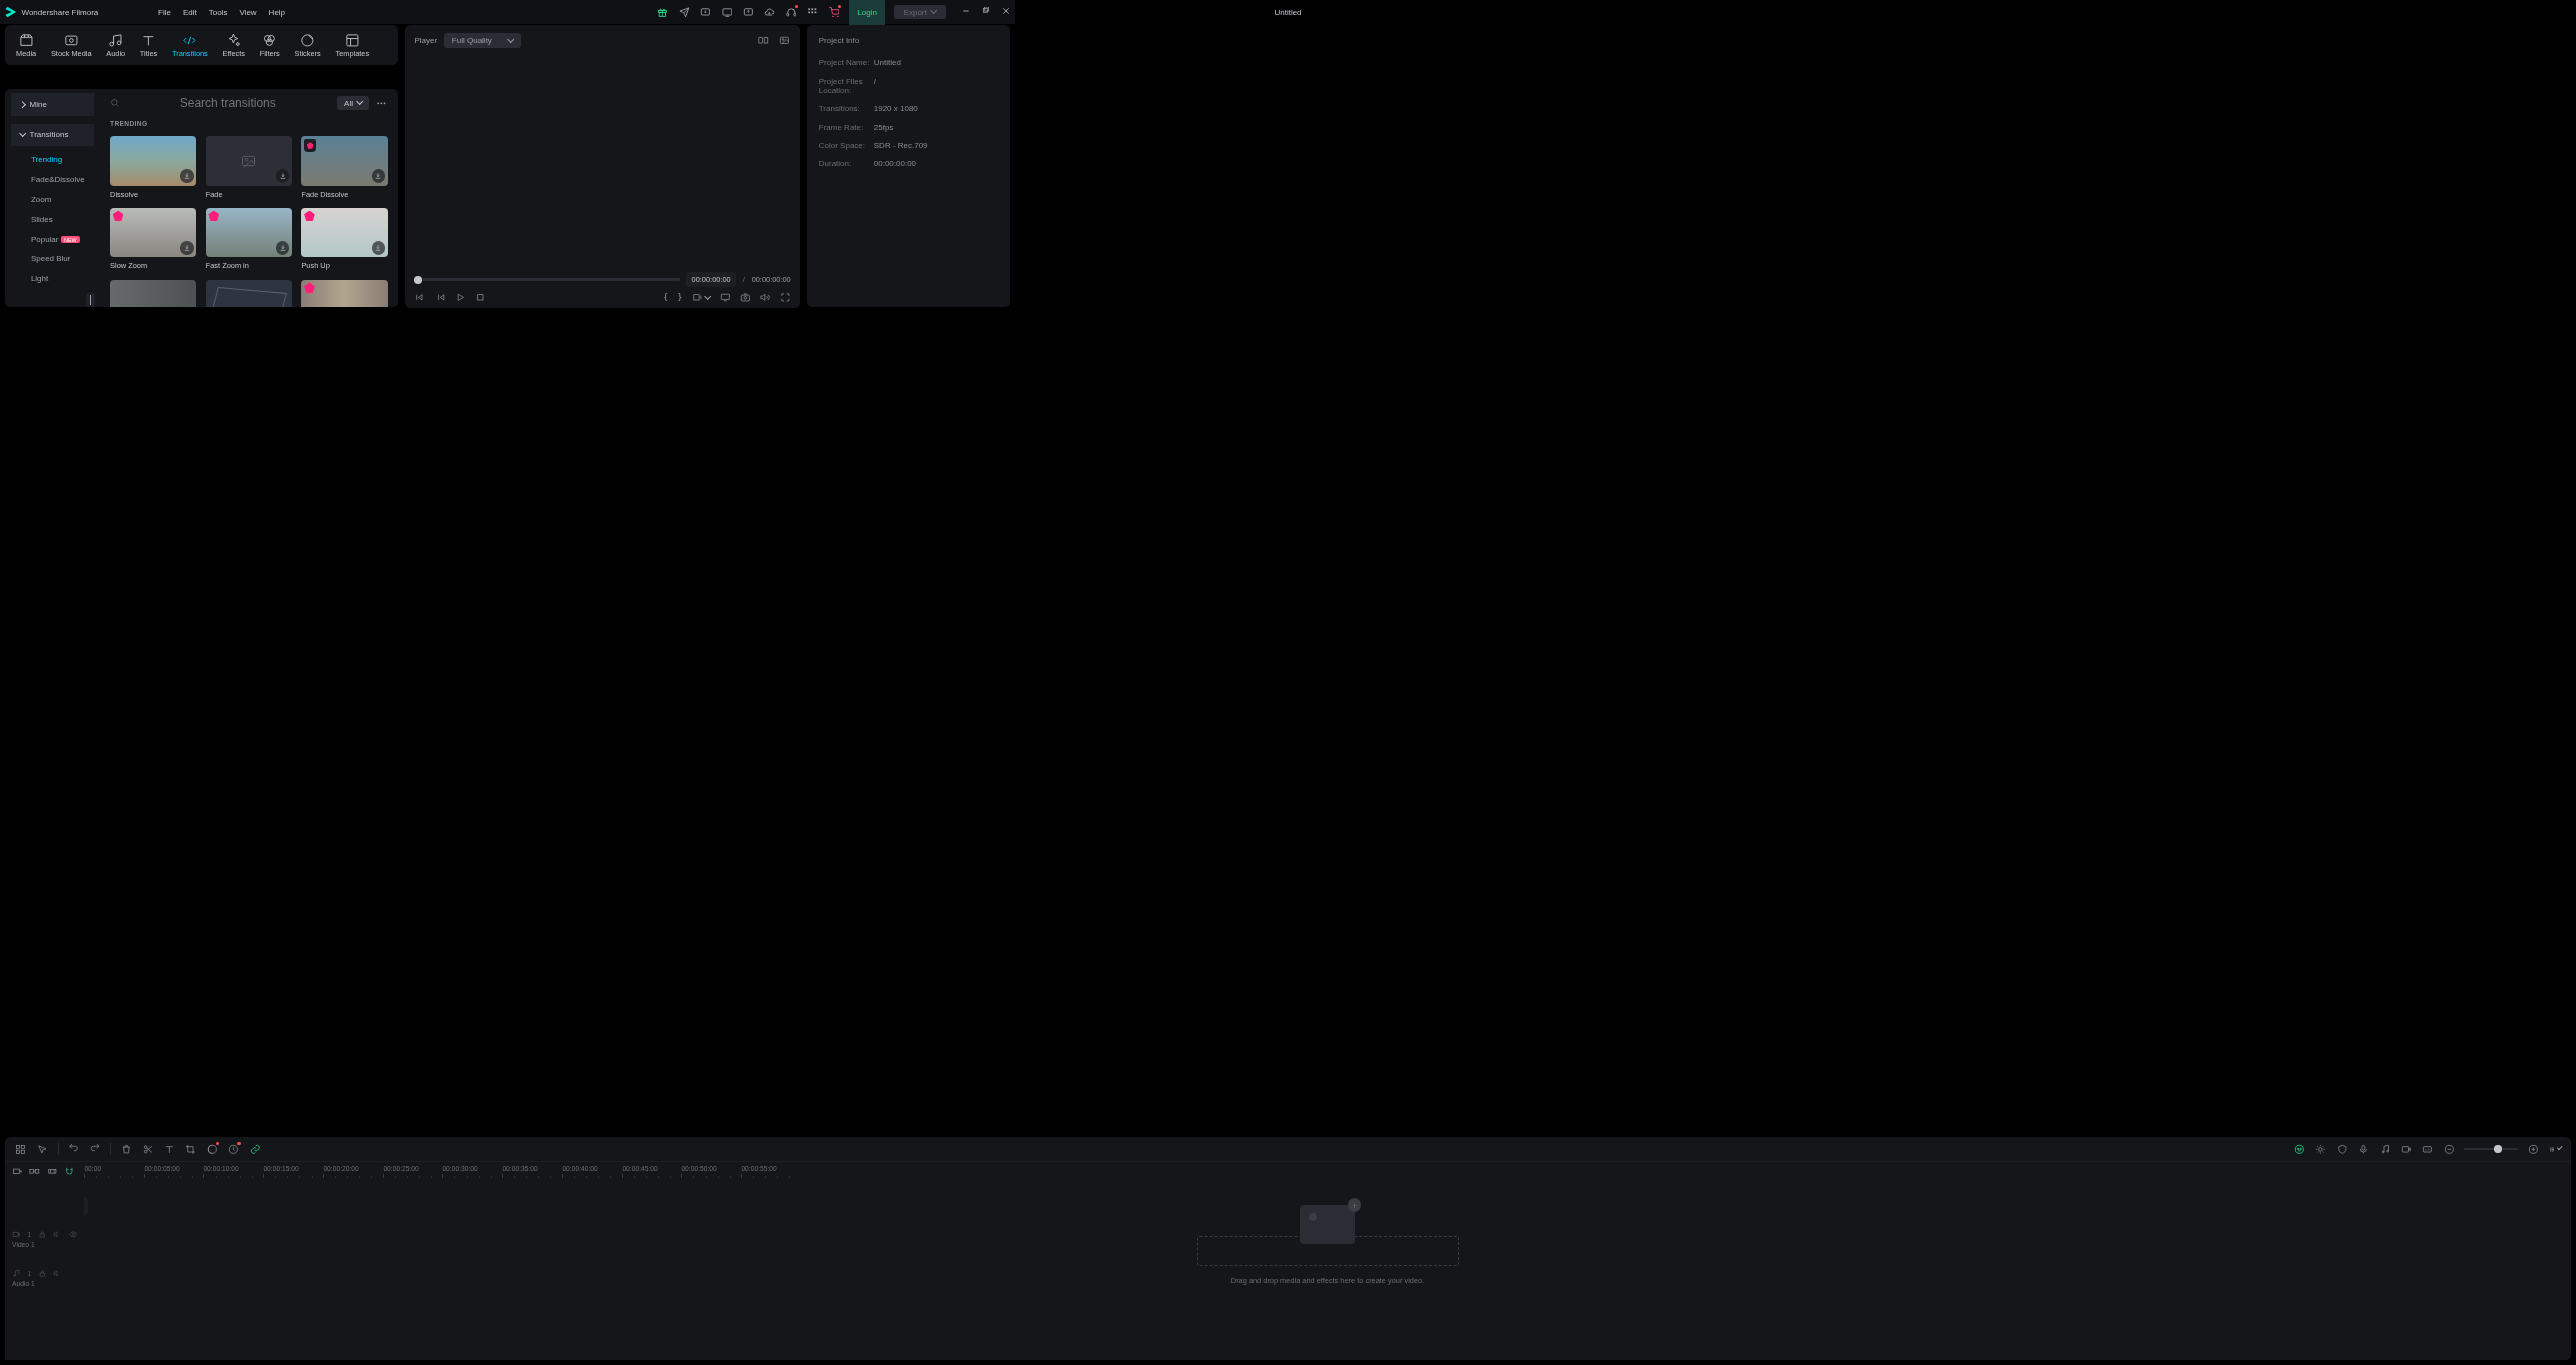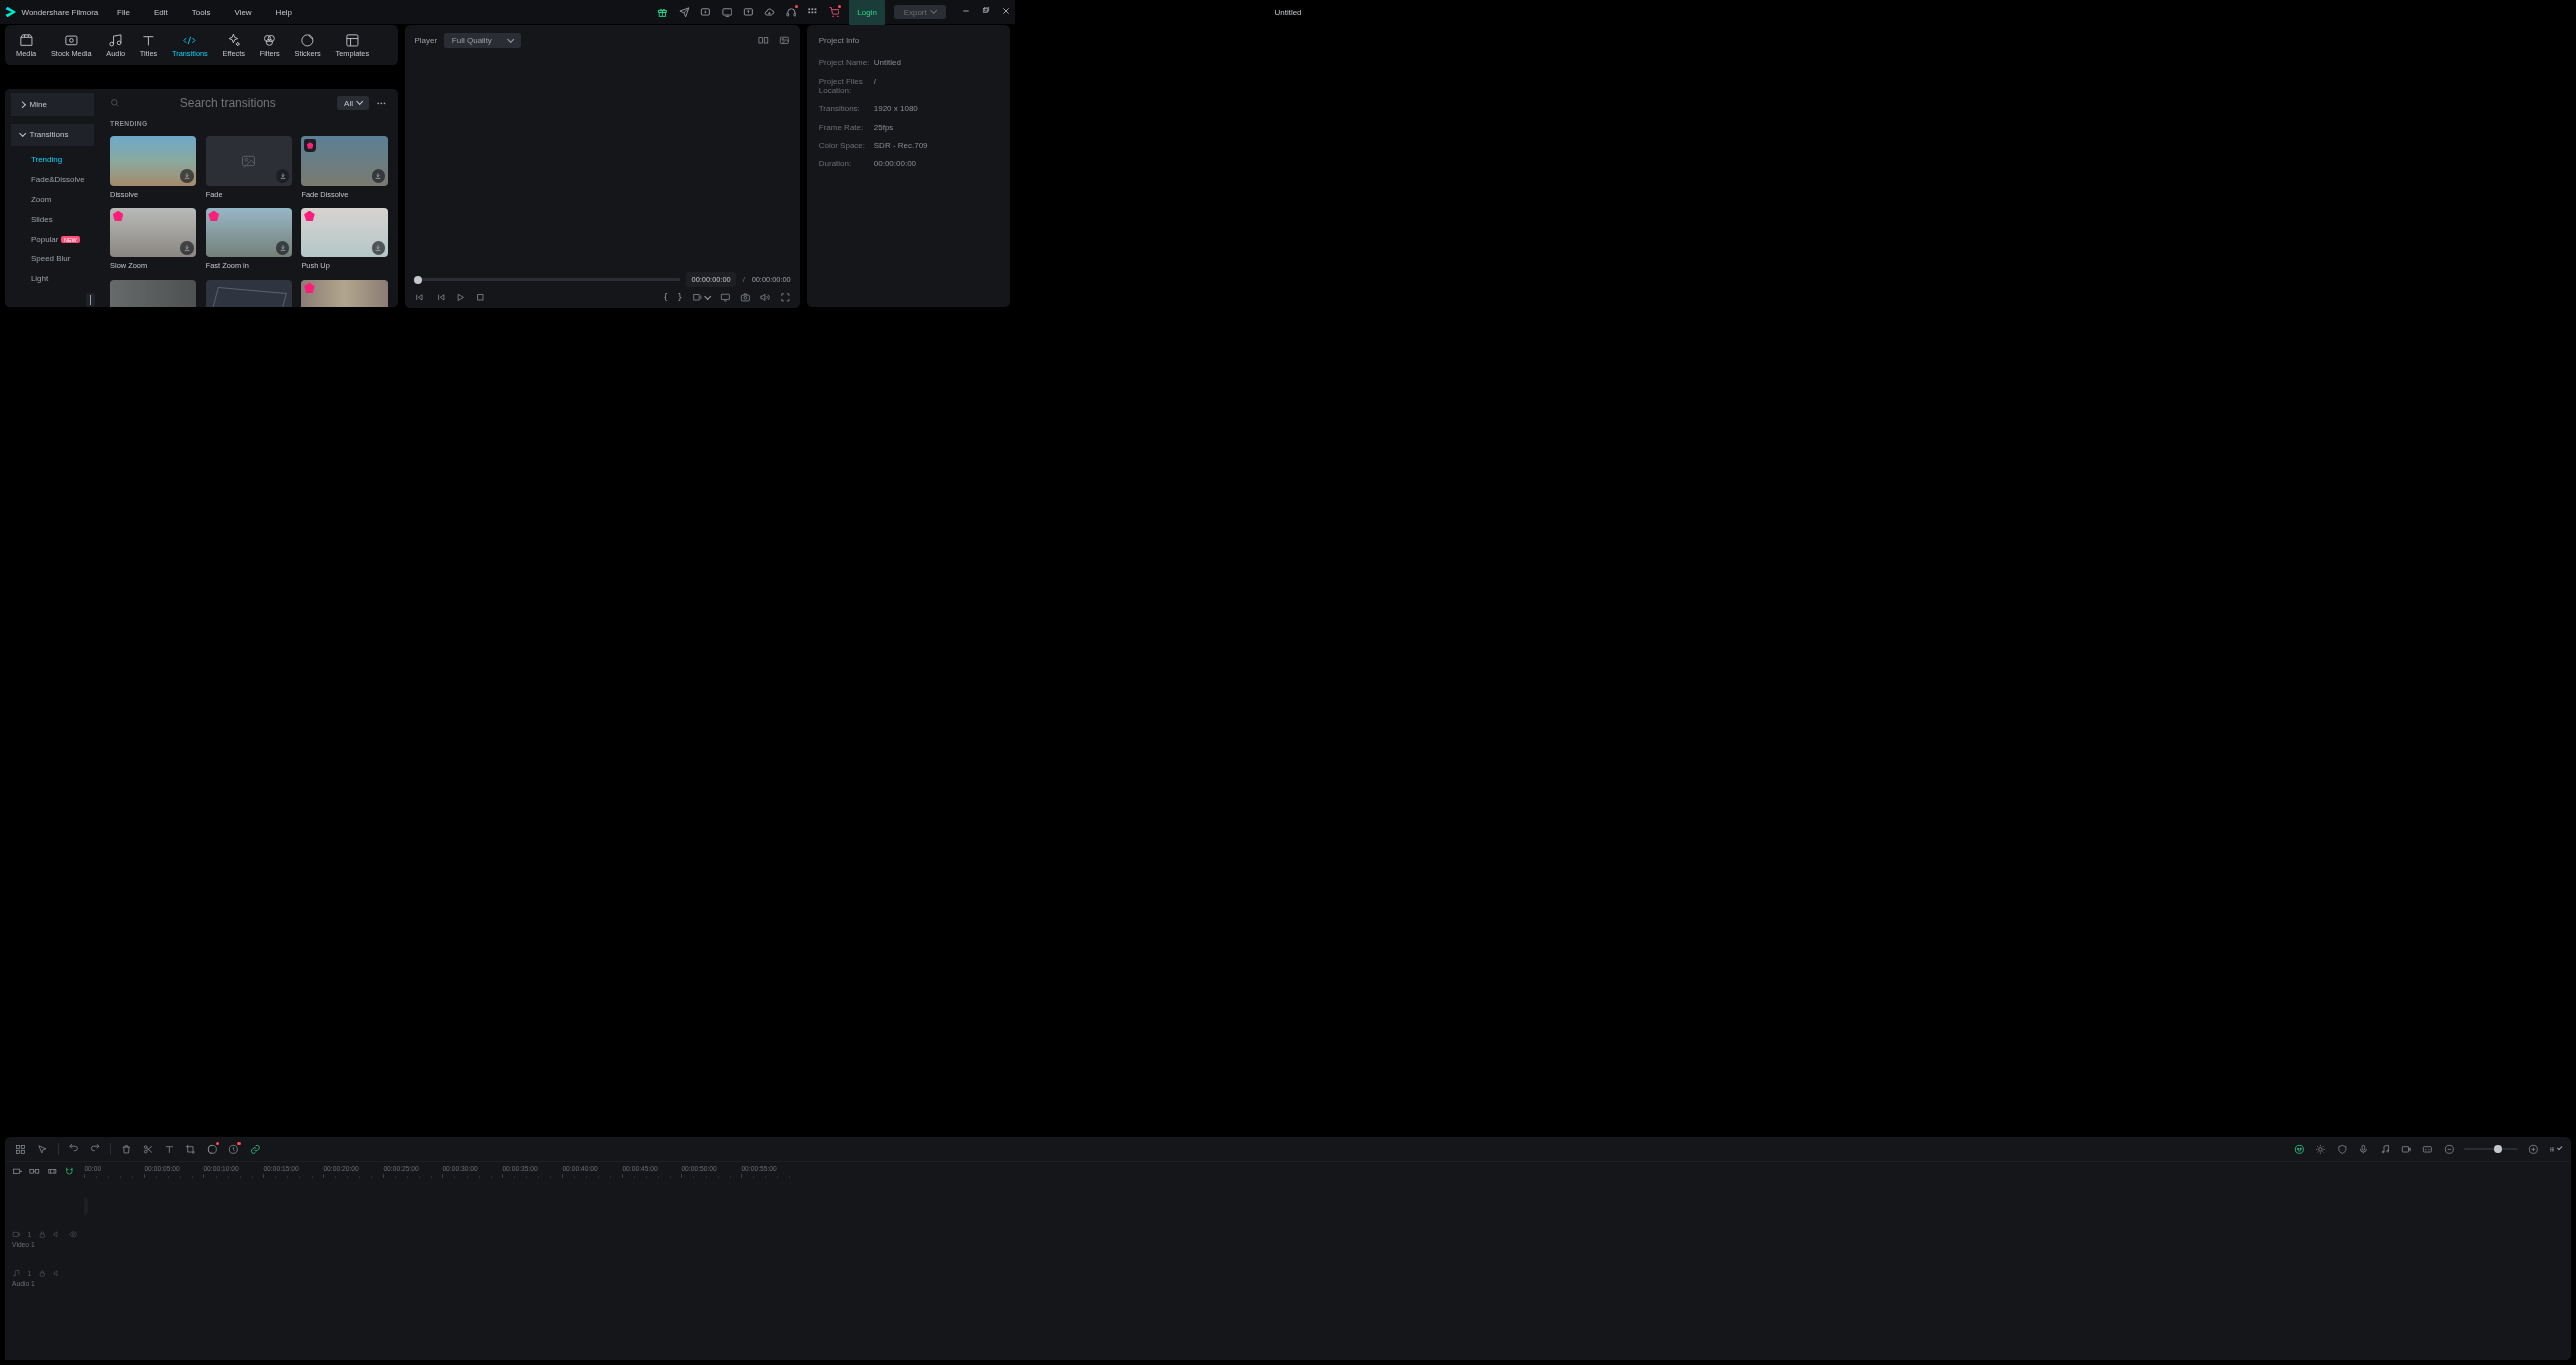--- a/index.html
+++ b/index.html
@@ -1,20 +1,20 @@
 <!DOCTYPE html>
 <html style="font-size:10.7px"><head>
 <meta charset="utf-8">
 <style>
 * { margin: 0; padding: 0; box-sizing: border-box; font-family: -apple-system, BlinkMacSystemFont, "Segoe UI", sans-serif; }
 body { background: #000; color: #9ca0a6; font-size: 8px; overflow: hidden; width: 1015px; height: 538px; }
 .titlebar { height: 24px; background: #0f1114; display: flex; align-items: center; padding: 0 5.4px; gap: 5.4px; }
 .logo { width: 10.7px; height: 10.7px; background: linear-gradient(135deg, #00d4ff, #00ffa0); clip-path: polygon(20% 0, 100% 50%, 20% 100%, 0 75%, 60% 50%, 0 25%); }
 .title { color: #c4c7cc; font-size: 8px; margin-right: 13.4px; }
-.menu { display: flex; gap: 24px; }
+.menu { display: flex; gap: 12px; margin-left: 41px; }
 .menu-item { color: #c4c7cc; font-size: 8px; cursor: pointer; }
 .center-title { position: absolute; left: 50%; transform: translateX(-50%); color: #c4c7cc; }
 .right-icons { margin-left: auto; display: flex; align-items: center; gap: 9.4px; }
 .icon-btn { width: 12px; height: 12px; display: flex; align-items: center; justify-content: center; color: #9ca0a6; cursor: pointer; position: relative; }
 .icon-btn svg { width: 10.7px; height: 10.7px; }
 .red-dot::after { content:''; position:absolute; top:-1.3px; right:-1.3px; width:3.4px; height:3.4px; background:#ff4d4d; border-radius:50%; }
 .login-btn { background: #1a3d3a; color: #2dd889; padding: 9px 8px; border-radius: 2.7px; cursor: pointer; }
 .export-btn { background: #2a2d33; color: #6b6e73; padding: 2.7px 9.4px; border-radius: 2.7px; cursor: pointer; display: flex; align-items: center; gap: 4px; }
 .chev { width: 5.4px; height: 5.4px; border-right: 1px solid currentColor; border-bottom: 1px solid currentColor; transform: rotate(45deg); margin-top: -2px; }
 .chev-left { transform: rotate(135deg); }
@@ -821,16 +821,22 @@
           <div class="ruler-sub" style="left: 622px;"></div>
           <div class="ruler-sub" style="left: 634px;"></div>
           <div class="ruler-sub" style="left: 646px;"></div>
           <div class="ruler-tick" style="left: 657px;">00:00:55:00</div>
           <div class="ruler-sub" style="left: 669px;"></div>
           <div class="ruler-sub" style="left: 681px;"></div>
           <div class="ruler-sub" style="left: 693px;"></div>
           <div class="ruler-sub" style="left: 705px;"></div>
         </div>
       <div class="tab-notch"></div>
+      <div class="drop-zone">
+        <div class="drop-box">
+            <div class="drop-icon-box"></div>
+          </div>
+        <div class="drop-text">Drag and drop media and effects here to create your video.</div>
+      </div>
     </div>
   </div>
 </div>
 
 
 </body></html>

